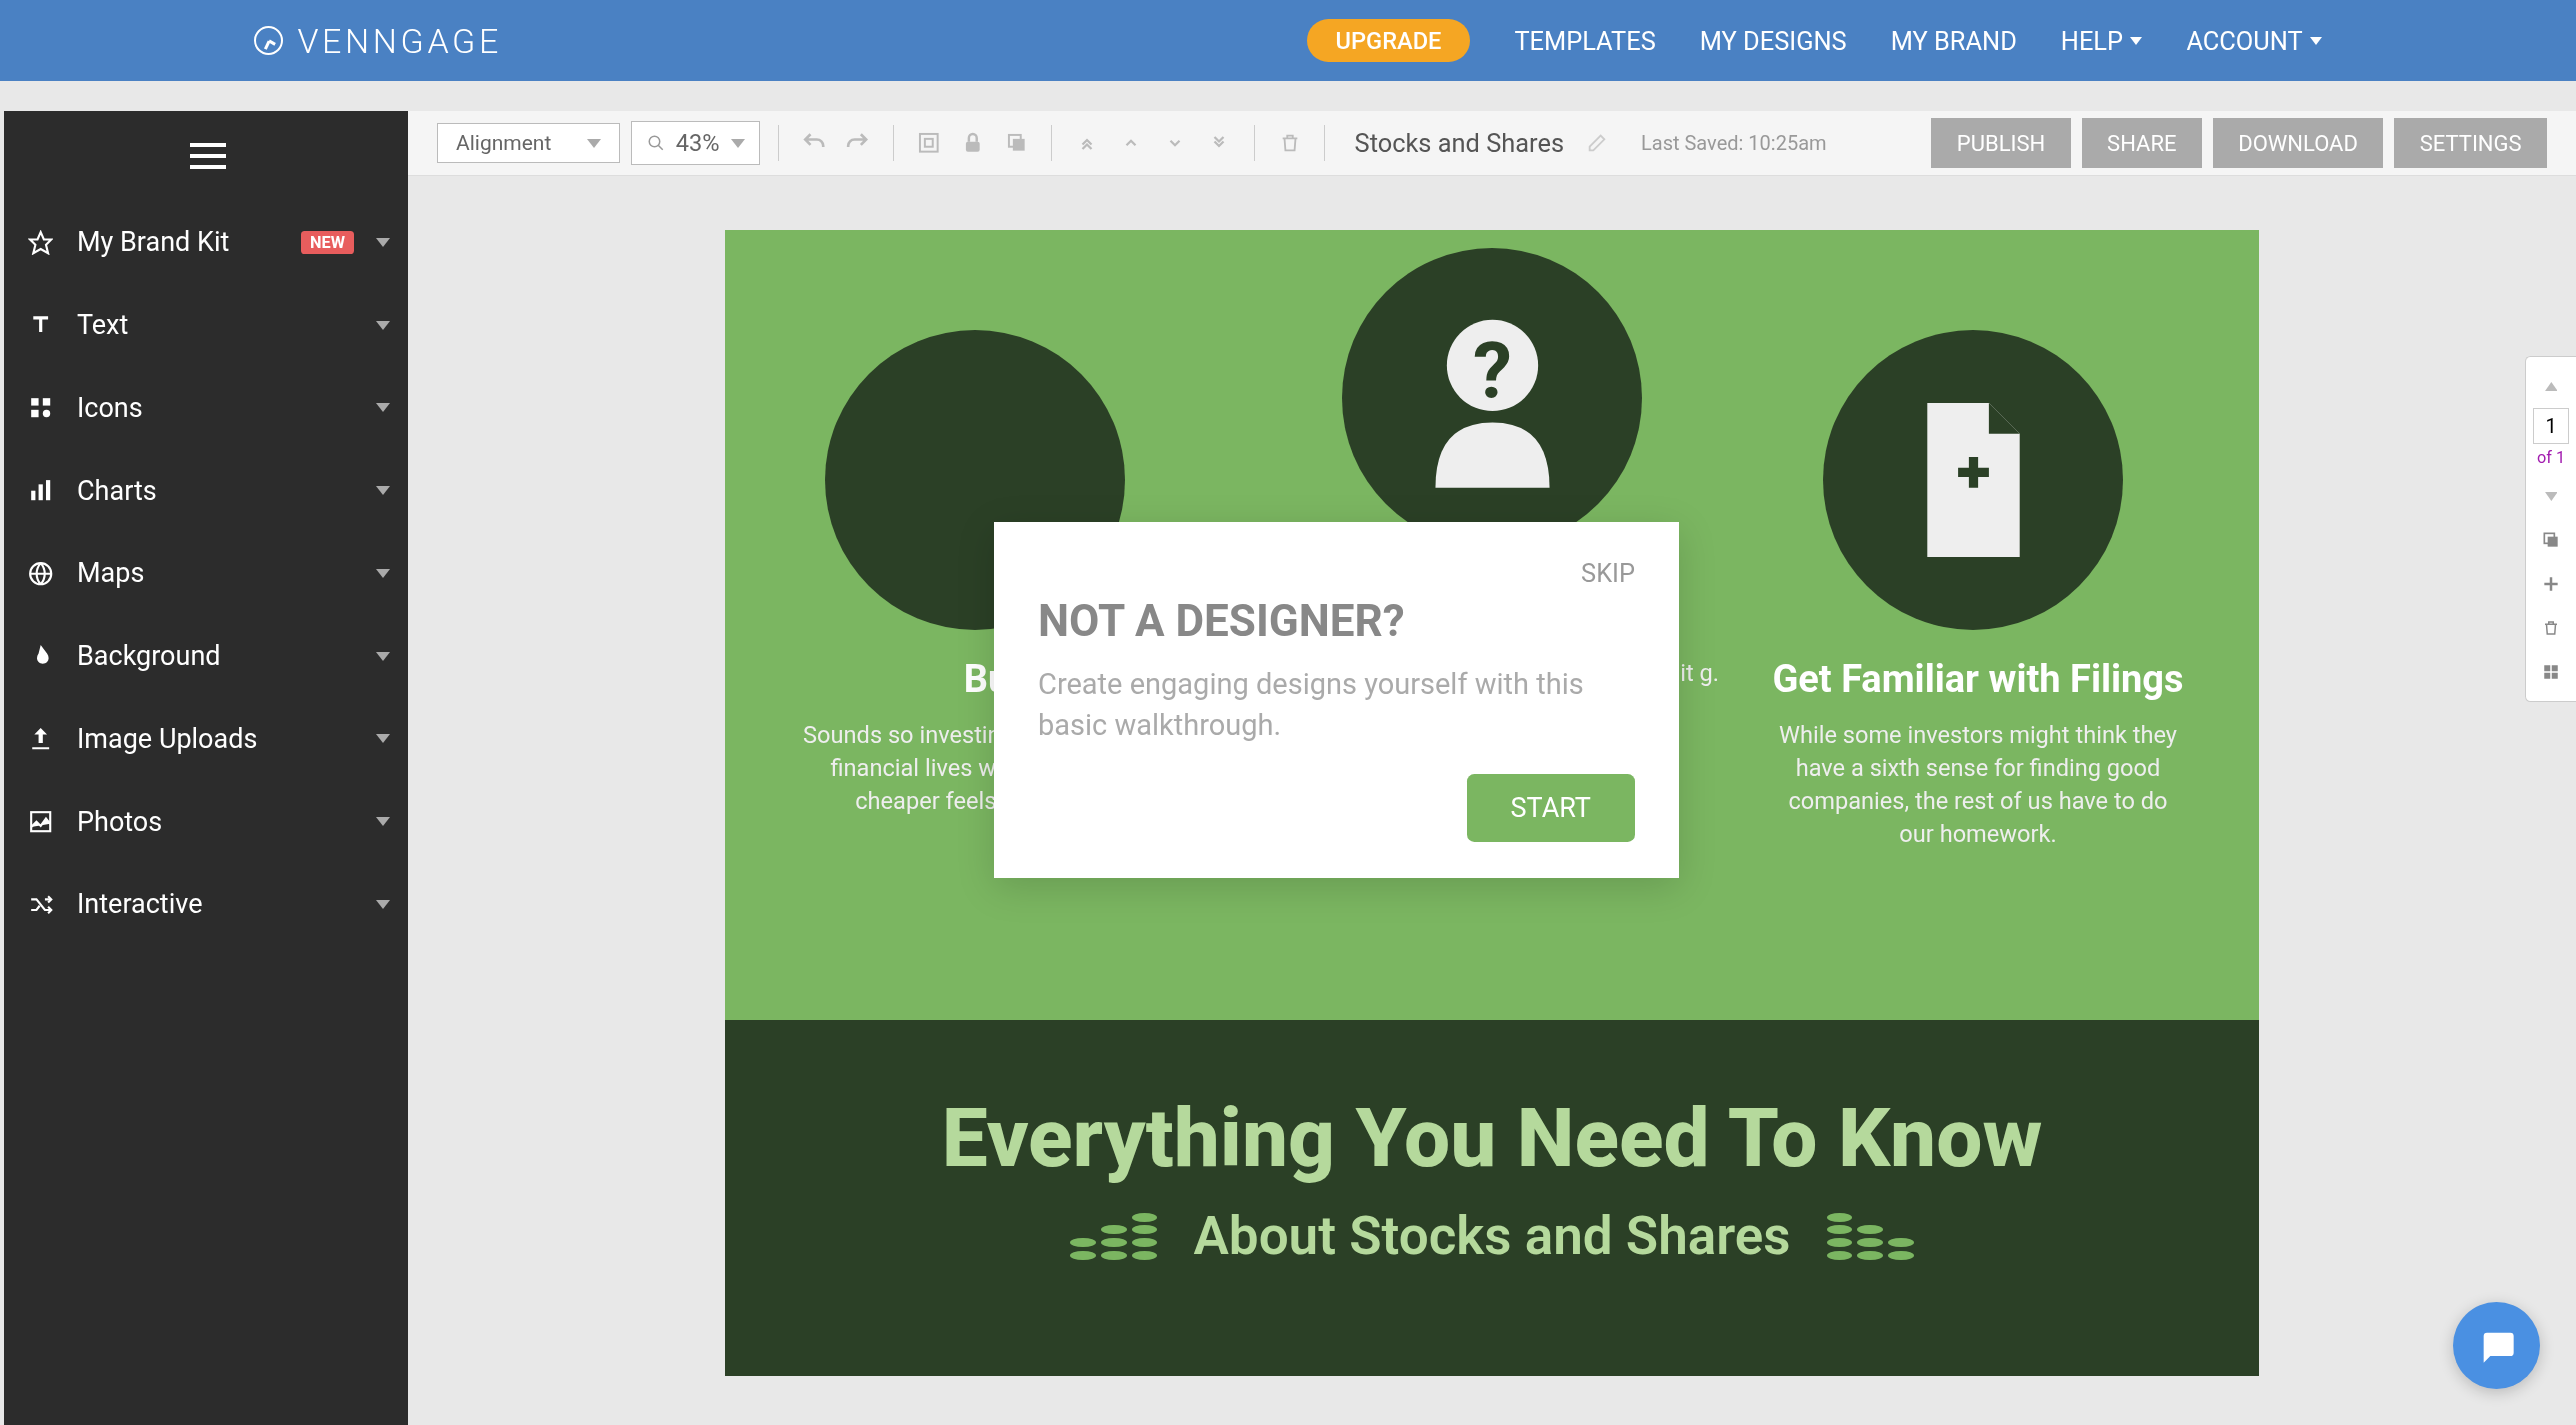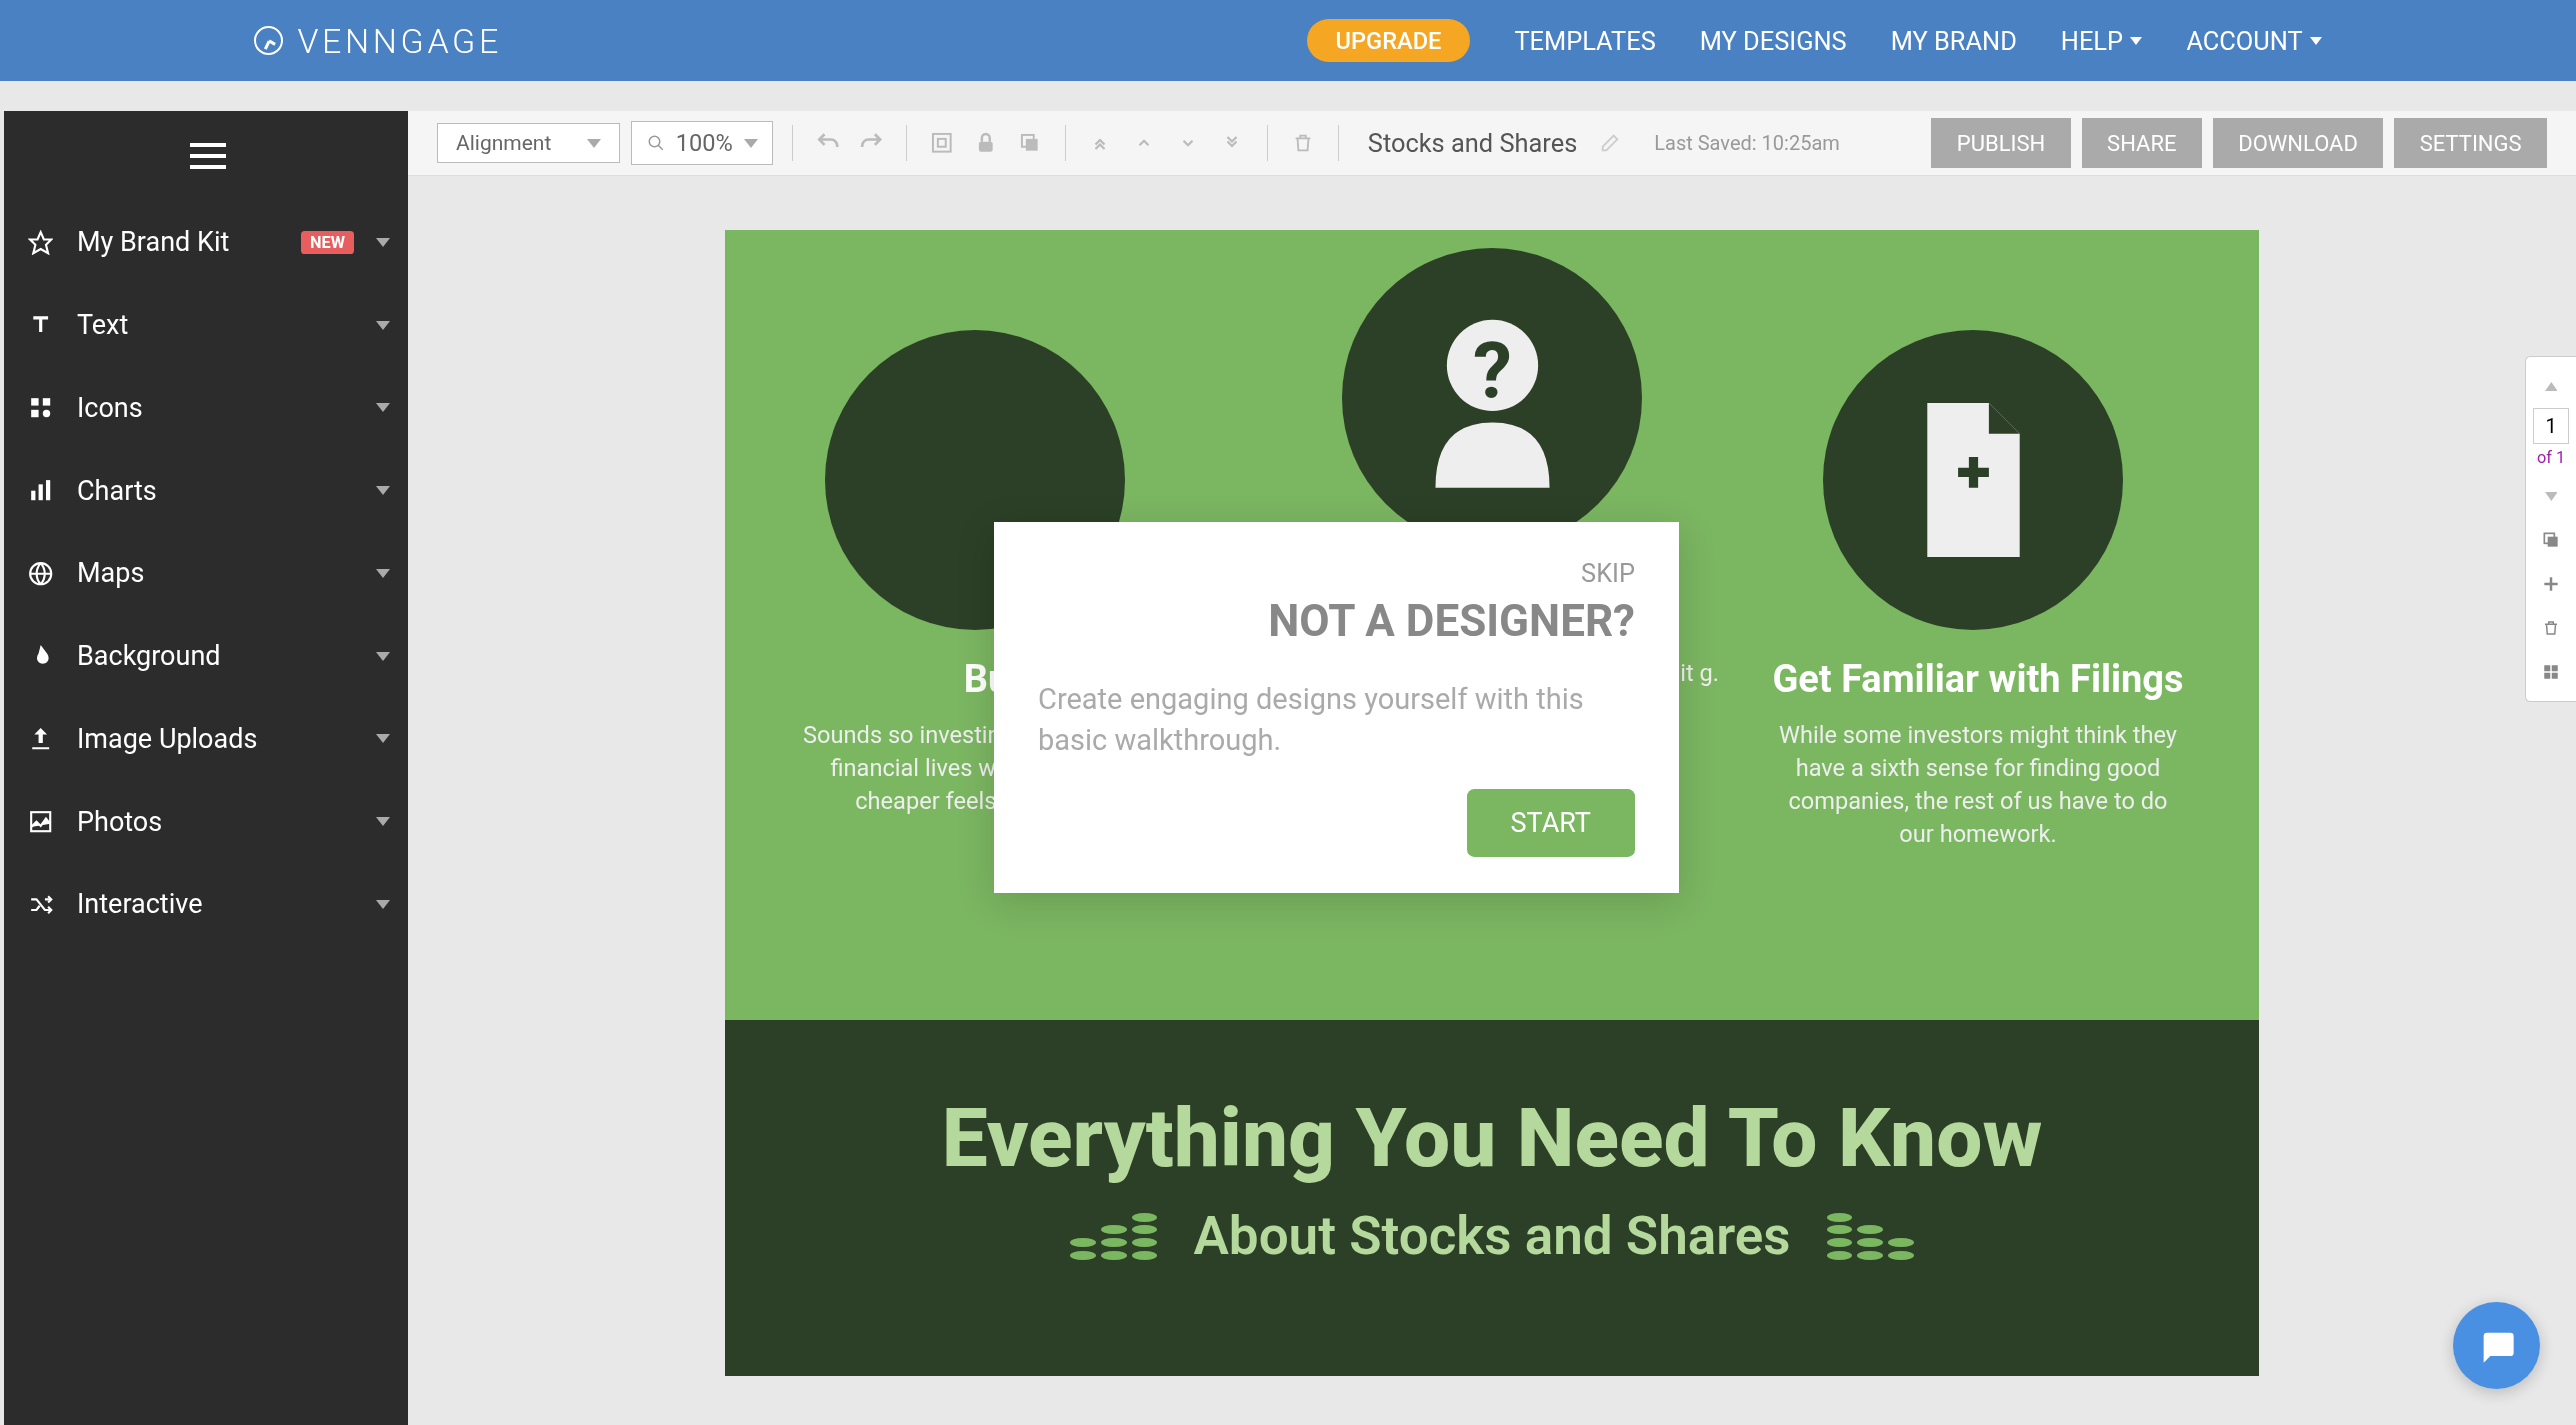--- a/index.html
+++ b/index.html
@@ -53,21 +53,21 @@
 .coin-stack { display:flex; flex-direction:column; gap:3.6px; }
 .coin { width:25.4px; height:9px; background:#7bb661; border-radius:50%; }
 .right-panel { position:absolute; right:0; top:245px; width:51px; background:#fff; border:0.9px solid #ccc; border-right:none; border-radius:5.4px 0 0 5.4px; padding:7.3px 0; }
 .rp-item { height:44px; display:flex; align-items:center; justify-content:center; color:#888; cursor:pointer; }
 .rp-input { width:36px; height:36px; border:0.9px solid #ccc; text-align:center; font-size:20px; margin:0 auto 3.6px; display:flex; align-items:center; justify-content:center; }
 .rp-of { font-size:16.3px; color:#a21caf; text-align:center; margin-bottom:7.3px; }
 .chat-bubble { position:fixed; right:36px; bottom:36px; width:87px; height:87px; background:#4a90e2; border-radius:50%; display:flex; align-items:center; justify-content:center; color:#fff; box-shadow:0 3.6px 14.5px rgba(0,0,0,0.2); cursor:pointer; }
 .modal-overlay { position:absolute; inset:0; }
 .modal { position:absolute; left:994px; top:522px; width:685px; background:#fff; padding:36px 44px 36px 44px; box-shadow:0 9px 36px rgba(0,0,0,0.15); }
 .modal-skip { text-align:right; color:#999; font-size:25.4px; cursor:pointer; margin-bottom:7.3px; }
-.modal-title { font-size:44px; font-weight:700; color:#888; margin-bottom:32px;text-align:right; }
+.modal-title { font-size:44px; font-weight:700; color:#888; margin-bottom:17px; }
 .modal-text { font-size:29px; color:#aaa; line-height:1.4; margin-bottom:29px; }
 .modal-btn { background:#7bb661; color:#fff; padding:18px 44px; font-size:27px; border-radius:7.3px; float:right; cursor:pointer; }
 svg { display:block; }
 </style>
 </head>
 <body>
 
 <div class="header">
   <div class="logo-wrap">
     <div class="logo-icon"></div>
@@ -197,21 +197,21 @@
   <div class="toolbar">
     <div class="tb-select">
       <span>Alignment</span>
       <span class="sb-caret"></span>
     </div>
     <div class="tb-zoom">
       <svg width="18" height="18" viewBox="0 0 24 24" fill="none" stroke="#999" stroke-width="2">
           <circle cx="10" cy="10" r="7"></circle>
           <path d="M21 21l-6-6"></path>
         </svg>
-      <span>100%</span>
+      <span>43%</span>
       <span class="sb-caret"></span>
     </div>
     <div class="tb-divider"></div>
     <div class="tb-icon">
         <svg width="25.4" height="25.4" viewBox="0 0 24 24" fill="none" stroke="#bbb" stroke-width="2.5">
           <path d="M9 14L4 9l5-5M4 9h11a6 6 0 016 6v1"></path>
         </svg>
       </div>
     <div class="tb-icon">
         <svg width="25.4" height="25.4" viewBox="0 0 24 24" fill="none" stroke="#bbb" stroke-width="2.5">

